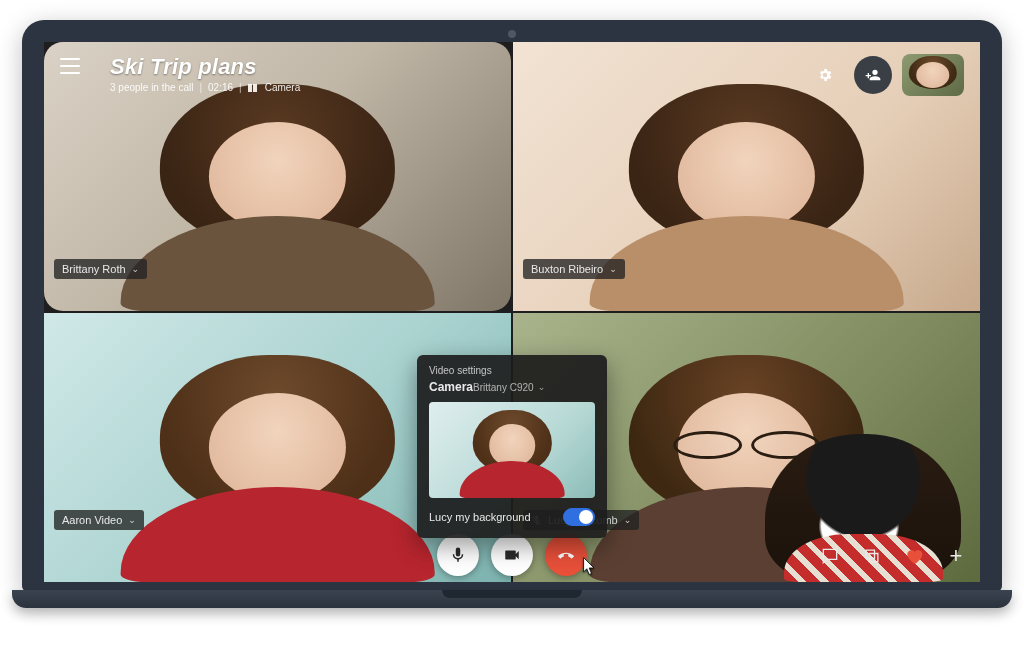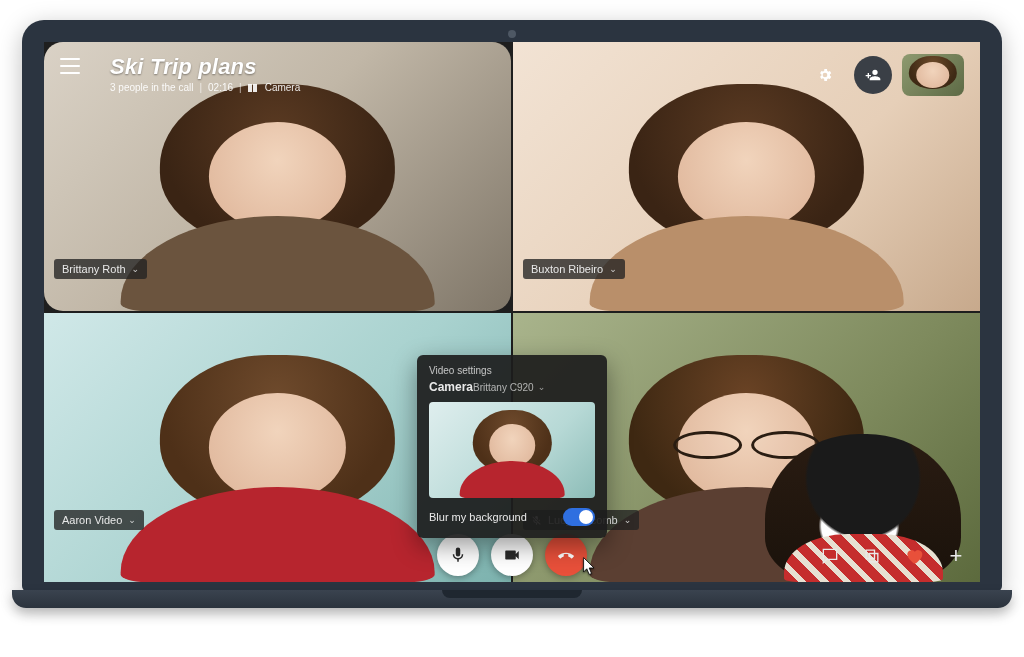--- a/index.html
+++ b/index.html
@@ -340,21 +340,21 @@
         </div>
       </div>
       <div class="vs-preview">
         <div class="person" style="width:66%;height:96%">
               <div class="hair"></div>
               <div class="face"></div>
               <div class="torso"></div>
             </div>
       </div>
       <div class="vs-blur-row">
-        <div>Blur my background</div>
+        <div>Lucy my background</div>
         <div class="toggle">
               <div class="knob"></div>
             </div>
       </div>
     </div>
     <div class="cursor-arrow">
       <svg viewBox="0 0 20 24">
             <path fill="#fff" stroke="#000" stroke-width="1" d="M2 2l0 18 4-4 3 7 3-1-3-7 6 0z"></path>
           </svg>
     </div>

